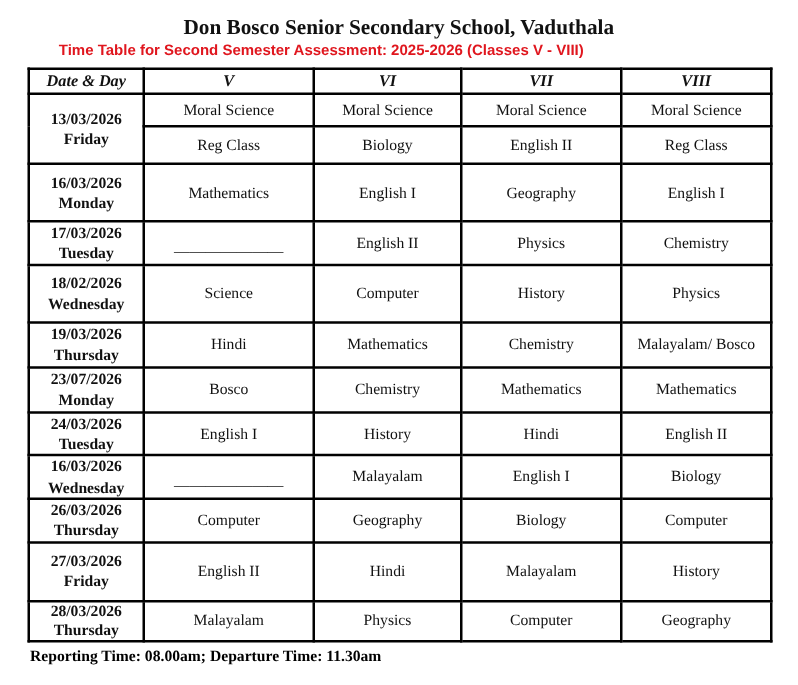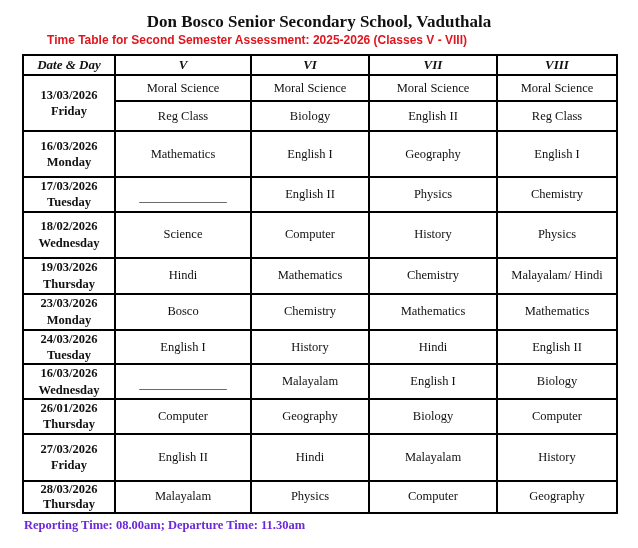--- a/index.html
+++ b/index.html
@@ -4,21 +4,21 @@
 <style>
   html, body { margin: 0; padding: 0; background: #ffffff; }
   body { width: 638px; height: 548px; position: relative; overflow: hidden; font-family: "Liberation Serif", serif; color: #111; }
   .title { position: absolute; top: 12px; left: 0; width: 638px; text-align: center; font-family: "Liberation Serif", serif; font-weight: bold; font-size: 17px; color: #111; }
   .subtitle { position: absolute; top: 33px; left: 0; width: 514px; text-align: center; font-family: "Liberation Sans", sans-serif; font-weight: bold; font-size: 12px; color: #e0161e; }
   table.tt { position: absolute; left: 22px; top: 54px; width: 594px; border-collapse: collapse; table-layout: fixed; }
   table.tt td, table.tt th { border: 2px solid #000; text-align: center; vertical-align: middle; padding: 0; font-size: 12.5px; font-family: "Liberation Serif", serif; line-height: 1.3; }
   table.tt th { font-weight: bold; font-size: 13px; height: 18px; font-style: italic; }
   td.date { font-weight: bold; font-size: 12.5px; line-height: 1.45; }
   .blank { display: inline-block; margin-top: 14px; }
-  .footer { position: absolute; left: 24px; top: 518px; font-family: "Liberation Serif", serif; font-weight: bold; font-size: 12.5px; color: #6d28d9; }
+  .footer { position: absolute; left: 24px; top: 518px; font-family: "Liberation Serif", serif; font-weight: bold; font-size: 12.5px; color: #000000; }
 </style>
 </head>
 <body>
 
 <div class="title">Don Bosco Senior Secondary School, Vaduthala</div>
 <div class="subtitle">Time Table for Second Semester Assessment: 2025-2026 (Classes V - VIII)</div>
 
 <table class="tt">
   <colgroup>
     <col style="width:92px">
@@ -89,26 +89,26 @@
     </tr>
 
     <tr style="height:36px">
       <td class="date">
           <div>19/03/2026</div>
           <div>Thursday</div>
         </td>
       <td>Hindi</td>
       <td>Mathematics</td>
       <td>Chemistry</td>
-      <td>Malayalam/ Hindi</td>
+      <td>Malayalam/ Bosco</td>
     </tr>
 
     <tr style="height:36px">
       <td class="date">
-          <div>23/03/2026</div>
+          <div>23/07/2026</div>
           <div>Monday</div>
         </td>
       <td>Bosco</td>
       <td>Chemistry</td>
       <td>Mathematics</td>
       <td>Mathematics</td>
     </tr>
 
     <tr style="height:34px">
       <td class="date">
@@ -127,21 +127,21 @@
           <div>Wednesday</div>
         </td>
       <td><span class="blank">———————</span></td>
       <td>Malayalam</td>
       <td>English I</td>
       <td>Biology</td>
     </tr>
 
     <tr style="height:34px">
       <td class="date">
-          <div>26/01/2026</div>
+          <div>26/03/2026</div>
           <div>Thursday</div>
         </td>
       <td>Computer</td>
       <td>Geography</td>
       <td>Biology</td>
       <td>Computer</td>
     </tr>
 
     <tr style="height:47px">
       <td class="date">

